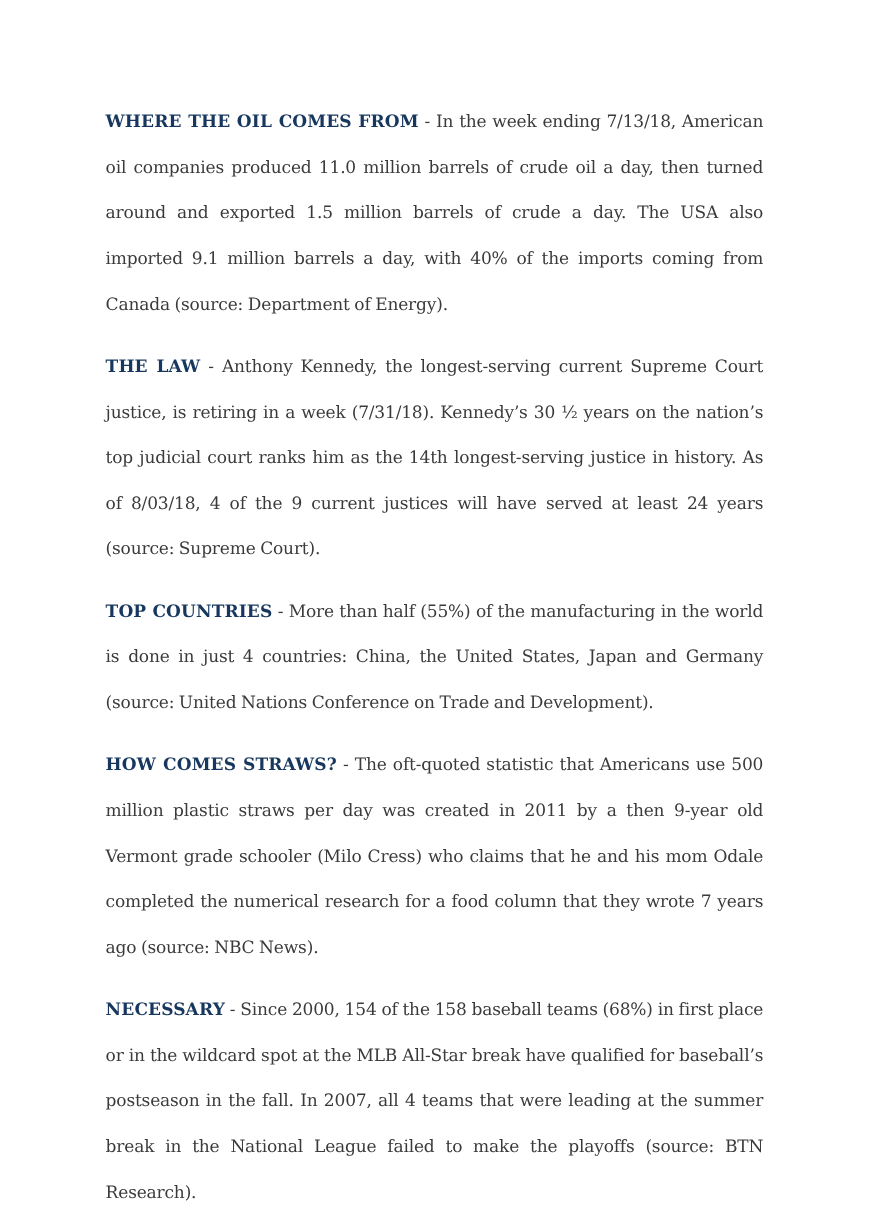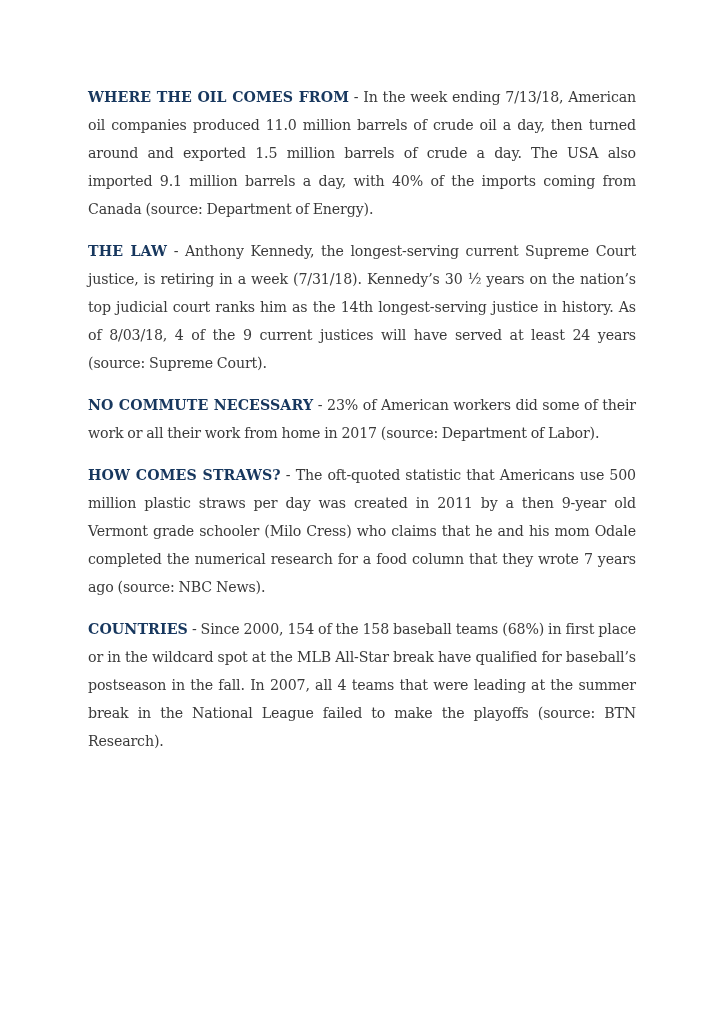--- a/index.html
+++ b/index.html
@@ -16,21 +16,21 @@
     .page {
       position: absolute;
       left: 88px;
       top: 83px;
       width: 548px;
     }
     .item {
       margin: 0 0 14px 0;
       font-family: "DejaVu Serif", "Liberation Serif", serif;
       font-size: 14.2px;
-      line-height: 28px;
+      line-height: 38px;
       color: #3a3a3a;
       text-align: justify;
       letter-spacing: -0.15px;
       word-spacing: -0.5px;
     }
     .item .heading {
       font-weight: bold;
       color: #17375e;
       letter-spacing: 0.1px;
     }
@@ -42,26 +42,26 @@
 <div class="page">
 
   <p class="item">
     <span class="heading">WHERE THE OIL COMES FROM</span><span class="sep"> - </span><span>In the week ending 7/13/18, American oil companies produced 11.0 million barrels of crude oil a day, then turned around and exported 1.5 million barrels of crude a day.  The USA also imported 9.1 million barrels a day, with 40% of the imports coming from Canada (source: Department of Energy).</span>
   </p>
 
   <p class="item">
     <span class="heading">THE LAW</span><span class="sep"> - </span><span>Anthony Kennedy, the longest-serving current Supreme Court justice, is retiring in a week (7/31/18).  Kennedy’s 30 ½ years on the nation’s top judicial court ranks him as the 14th longest-serving justice in history.  As of 8/03/18, 4 of the 9 current justices will have served at least 24 years (source: Supreme Court).</span>
   </p>
 
+  <p class="item">
+    <span class="heading">TOP COUNTRIES</span><span class="sep"> - </span><span>More than half (55%) of the manufacturing in the world is done in just 4 countries: China, the United States, Japan and Germany (source: United Nations Conference on Trade and Development).</span>
+  </p>
 
-  <p class="item">
-    <span class="heading">NO COMMUTE NECESSARY</span><span class="sep"> - </span><span>23% of American workers did some of their work or all their work from home in 2017 (source: Department of Labor).</span>
-  </p>
 
   <p class="item">
     <span class="heading">HOW COMES STRAWS?</span><span class="sep"> - </span><span>The oft-quoted statistic that Americans use 500 million plastic straws per day was created in 2011 by a then 9-year old Vermont grade schooler (Milo Cress) who claims that he and his mom Odale completed the numerical research for a food column that they wrote 7 years ago (source: NBC News).</span>
   </p>
 
   <p class="item">
-    <span class="heading">COUNTRIES</span><span class="sep"> - </span><span>Since 2000, 154 of the 158 baseball teams (68%) in first place or in the wildcard spot at the MLB All-Star break have qualified for baseball’s postseason in the fall.  In 2007, all 4 teams that were leading at the summer break in the National League failed to make the playoffs (source: BTN Research).</span>
+    <span class="heading">NECESSARY</span><span class="sep"> - </span><span>Since 2000, 154 of the 158 baseball teams (68%) in first place or in the wildcard spot at the MLB All-Star break have qualified for baseball’s postseason in the fall.  In 2007, all 4 teams that were leading at the summer break in the National League failed to make the playoffs (source: BTN Research).</span>
   </p>
 
 </div>
 
 </body></html>

